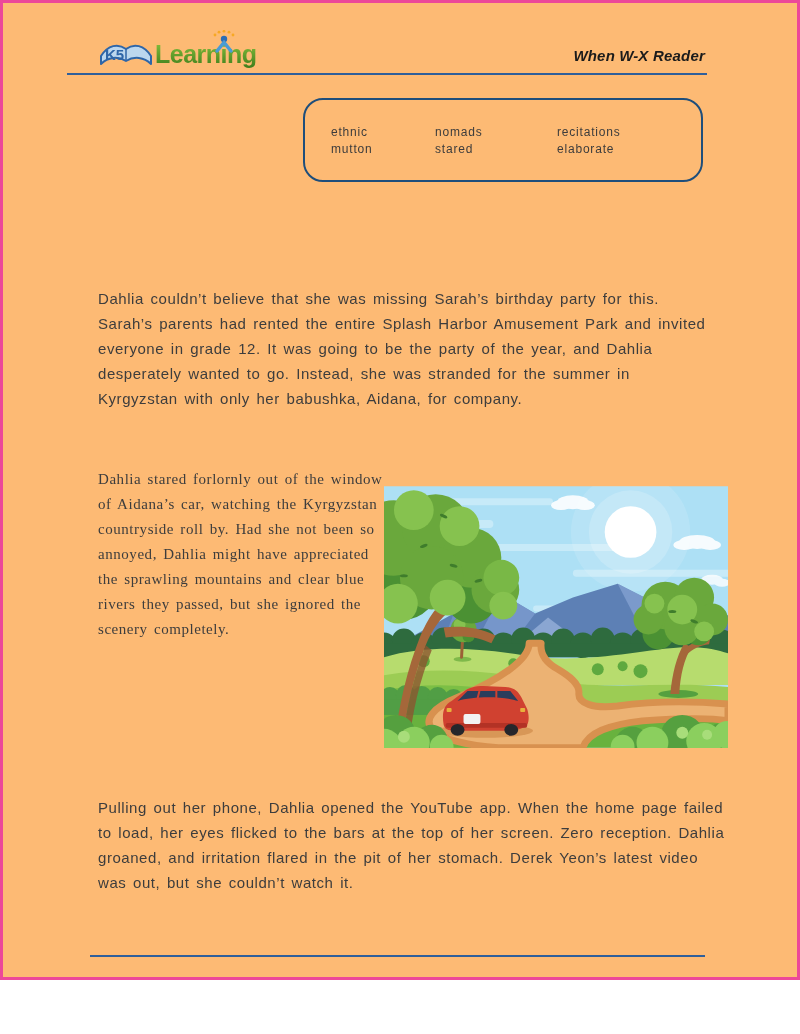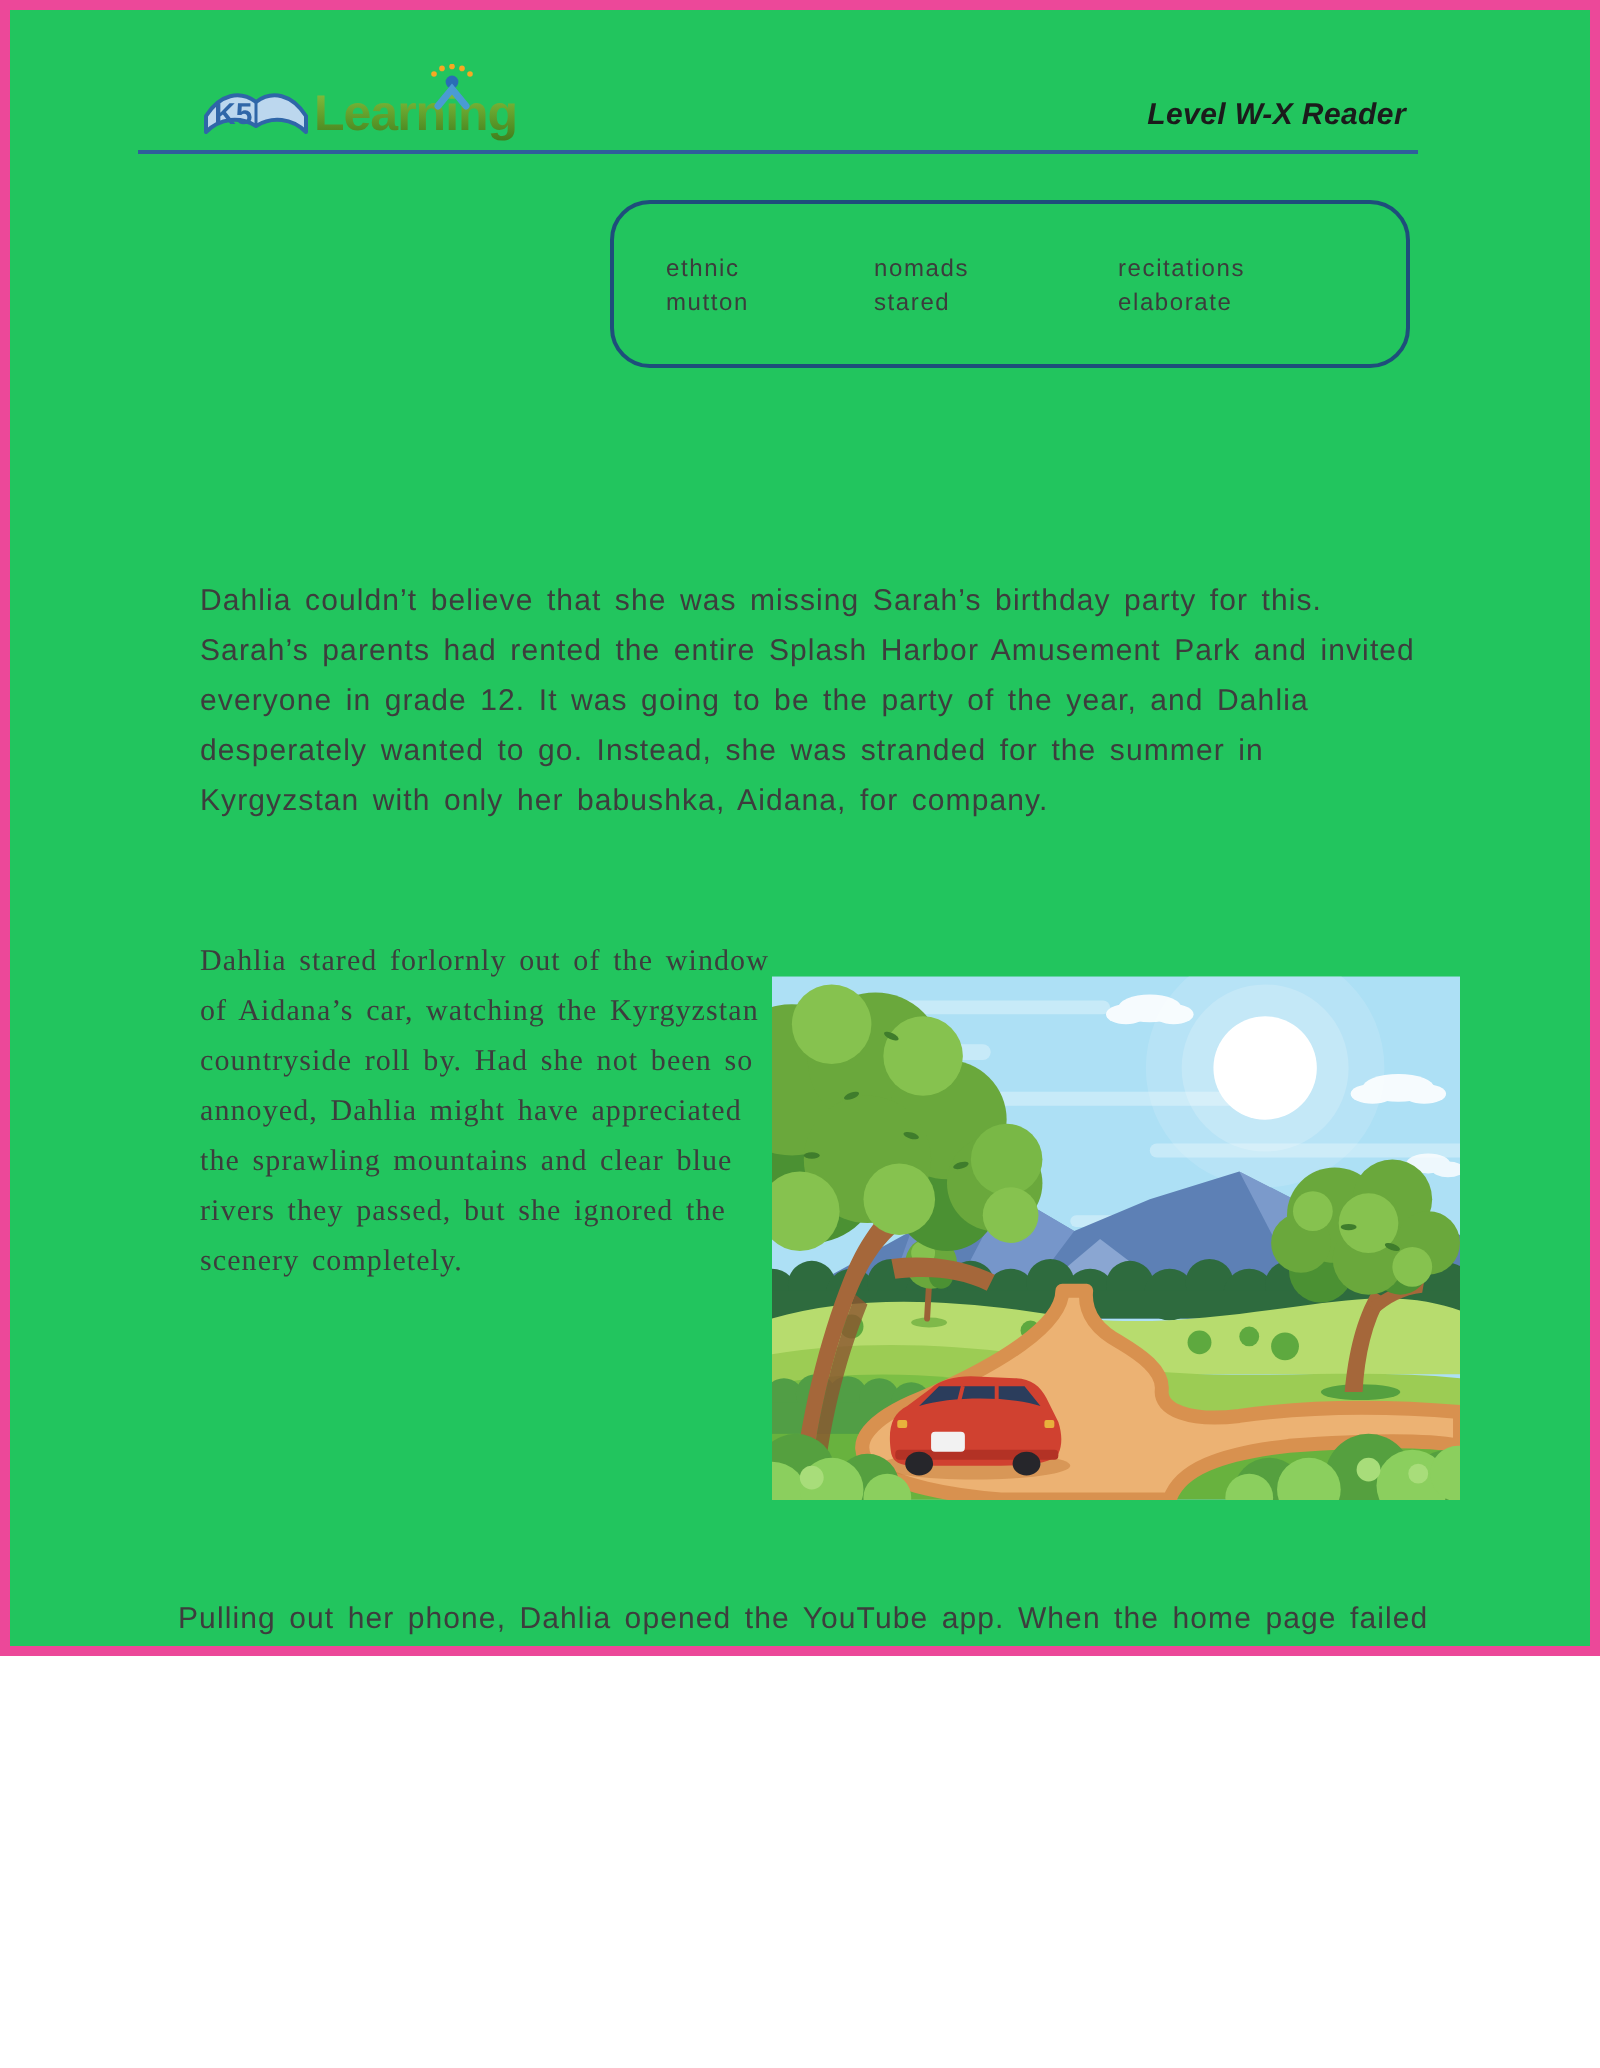--- a/index.html
+++ b/index.html
@@ -1,18 +1,18 @@
 <!DOCTYPE html>
 <html><head>
 <meta charset="utf-8">
 <style>
   html,body{margin:0;padding:0;background:#ffffff;}
   .page{
-    position:relative;width:800px;height:828px;background:#22c55e;
-    border:5px solid #ec4899;box-sizing:border-box;overflow:hidden;
+    position:relative;width:800px;height:980px;background:#fdba74;
+    border:3px solid #ec4899;box-sizing:border-box;overflow:hidden;
     font-family:"Liberation Sans",sans-serif;
   }
   .abs{position:absolute;}
   .level-label{
     top:44px;right:92px;font-size:15px;font-style:italic;font-weight:700;
     color:#1b1b1b;letter-spacing:0.2px;
   }
   .rule{height:2px;background:#2f5f9b;}
   .header-rule{left:64px;top:70px;width:640px;}
   .footer-rule{left:87px;top:952px;width:615px;}
@@ -26,21 +26,21 @@
   .story-title{
     left:95px;top:224px;font-size:22px;font-weight:700;color:#121212;
     letter-spacing:0.6px;
   }
   .para{
     font-size:15px;line-height:25px;color:#3d3d3d;
     letter-spacing:0.55px;word-spacing:2px;
   }
   .para-1{left:95px;top:283px;width:618px;}
   .para-2{left:95px;top:464px;width:286px;font-family:Liberation Serif, serif;}
-  .para-3{left:84px;top:792px;width:628px;}
+  .para-3{left:95px;top:792px;width:628px;}
   .illustration{left:381px;top:483px;width:344px;height:262px;}
   .footer-row{
     left:87px;top:966px;width:615px;display:grid;
     grid-template-columns:1fr auto 1fr;font-size:13.5px;color:#1a1a1a;margin-top:30px;
   }
   .footer-center{text-align:left;font-weight:bold;}
   .footer-right{text-align:right;}
 </style>
 </head>
 <body>
@@ -68,21 +68,21 @@
           <circle cx="117" cy="5" r="1.4"></circle>
             <circle cx="121" cy="2.2" r="1.4"></circle>
           <circle cx="126" cy="1.2" r="1.4"></circle>
             <circle cx="131" cy="2.2" r="1.4"></circle>
           <circle cx="135" cy="5" r="1.4"></circle>
         </g>
       </g>
     </svg>
   </div>
 
-  <div class="abs level-label">Level W-X Reader</div>
+  <div class="abs level-label">When W-X Reader</div>
   <div class="abs rule header-rule"></div>
 
   <div class="abs vocab-box">
     <span>ethnic</span>
     <span>nomads</span>
     <span>recitations</span>
     <span>mutton</span>
     <span>stared</span>
     <span>elaborate</span>
   </div>

